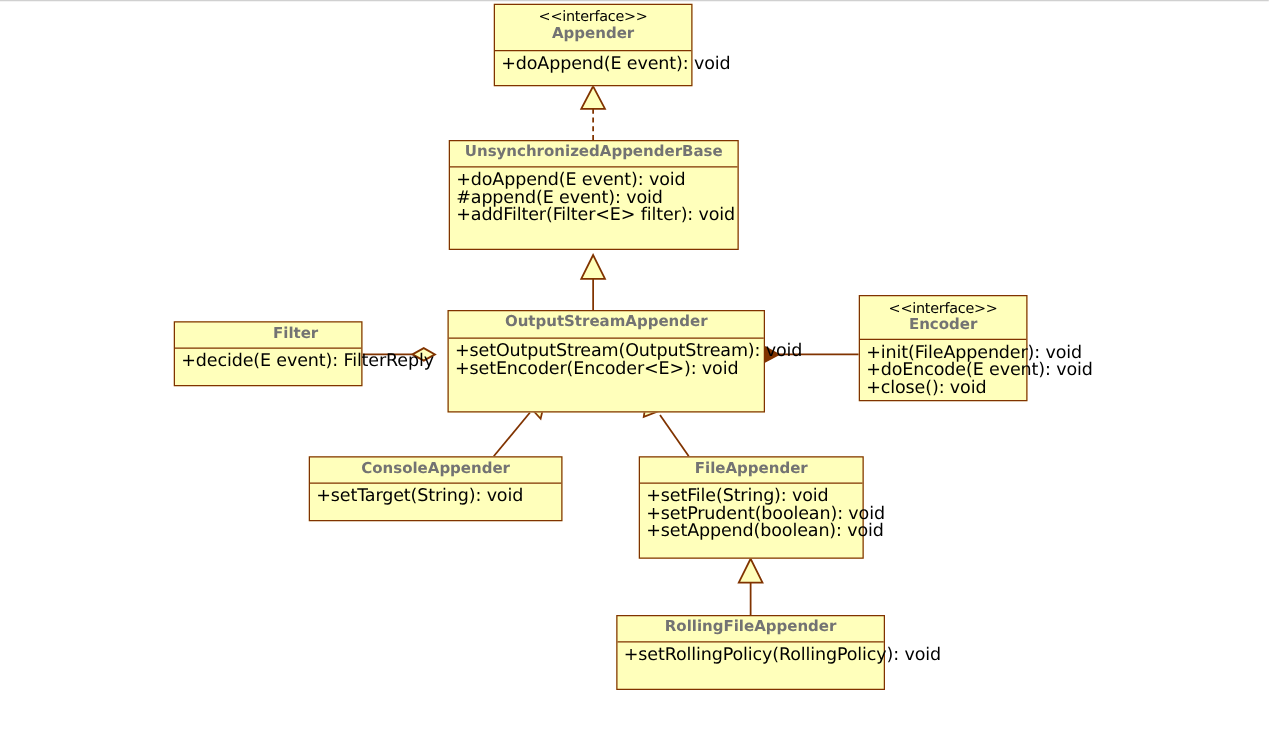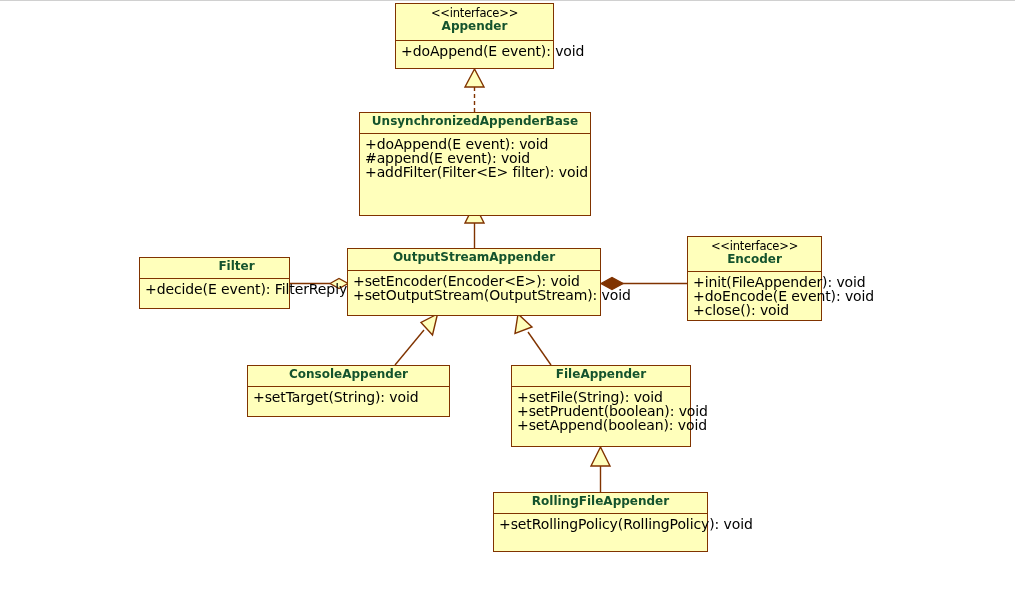--- a/index.html
+++ b/index.html
@@ -53,40 +53,40 @@
     display: block;
     font-size: 11.5px;
     font-weight: normal;
     color: #000000;
     letter-spacing: -0.2px;
   }
   .cls-name {
     display: block;
     font-size: 12px;
     font-weight: bold;
-    color: #14532d;
+    color: #737373;
   }
   .uml-body {
     box-sizing: border-box;
     padding: 3px 4px 3px 5px;
     flex: 1 1 auto;
   }
   .member {
     font-size: 14px;
     color: #000000;
     line-height: 14px;
     white-space: nowrap;
     letter-spacing: -0.1px;
   }
   
   #box-appender        { left: 395px; top: 3px;   width: 159px; height: 66px; }
   #box-appender .uml-header { height: 37px; padding-top: 3px; }
-  #box-unsync          { left: 359px; top: 112px; width: 232px; height: 104px; }
+  #box-unsync          { left: 359px; top: 112px; width: 232px; height: 88px; }
   #box-unsync .uml-header { height: 21px; }
-  #box-osa             { left: 347px; top: 248px; width: 254px; height: 68px; }
+  #box-osa             { left: 358px; top: 248px; width: 254px; height: 82px; }
   #box-osa .uml-header { height: 22px; }
   #box-filter          { left: 139px; top: 257px; width: 151px; height: 52px; }
   #box-filter .uml-header { height: 21px; padding-left: 48px; }
   #box-encoder         { left: 687px; top: 236px; width: 135px; height: 85px; }
   #box-encoder .uml-header { height: 37px; padding-top: 3px; }
   #box-console         { left: 247px; top: 365px; width: 203px; height: 52px; }
   #box-console .uml-header { height: 21px; }
   #box-file            { left: 511px; top: 365px; width: 180px; height: 82px; }
   #box-file .uml-header { height: 21px; }
   #box-rolling         { left: 493px; top: 492px; width: 215px; height: 60px; }
@@ -156,22 +156,22 @@
       <div class="member">#append(E event): void</div>
       <div class="member">+addFilter(Filter&lt;E&gt; filter): void</div>
     </div>
   </div>
 
   <div class="uml-class" id="box-osa">
     <div class="uml-header">
       <span class="cls-name">OutputStreamAppender</span>
     </div>
     <div class="uml-body">
+      <div class="member">+setOutputStream(OutputStream): void</div>
       <div class="member">+setEncoder(Encoder&lt;E&gt;): void</div>
-      <div class="member">+setOutputStream(OutputStream): void</div>
     </div>
   </div>
 
   <div class="uml-class" id="box-filter">
     <div class="uml-header">
       <span class="cls-name">Filter</span>
     </div>
     <div class="uml-body">
       <div class="member">+decide(E event): FilterReply</div>
     </div>

